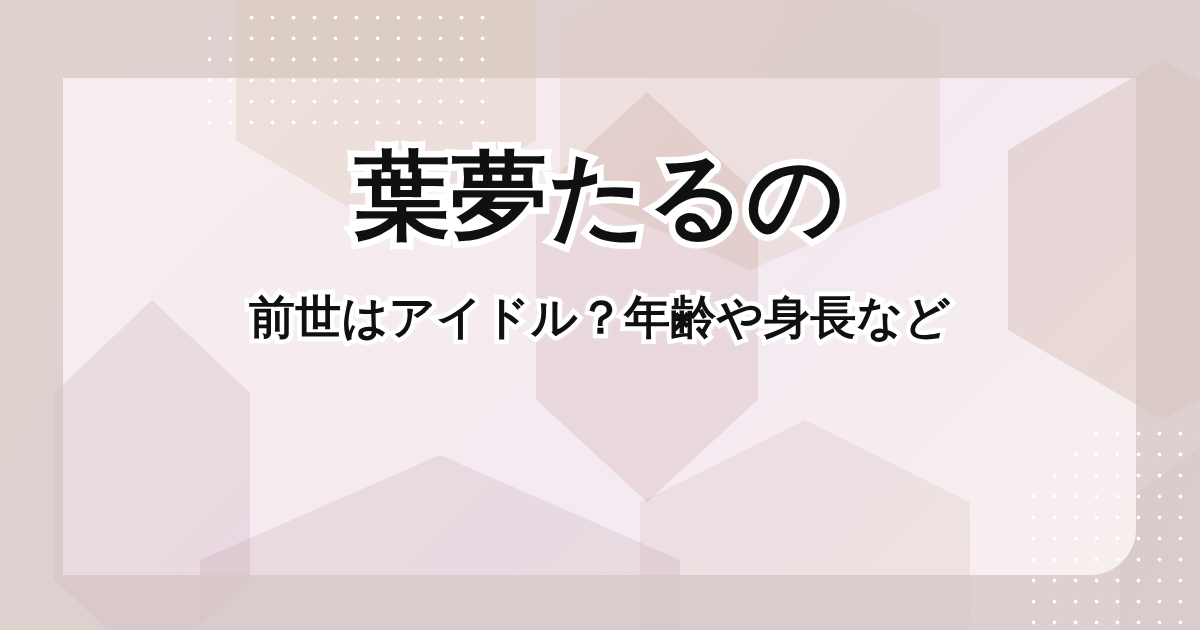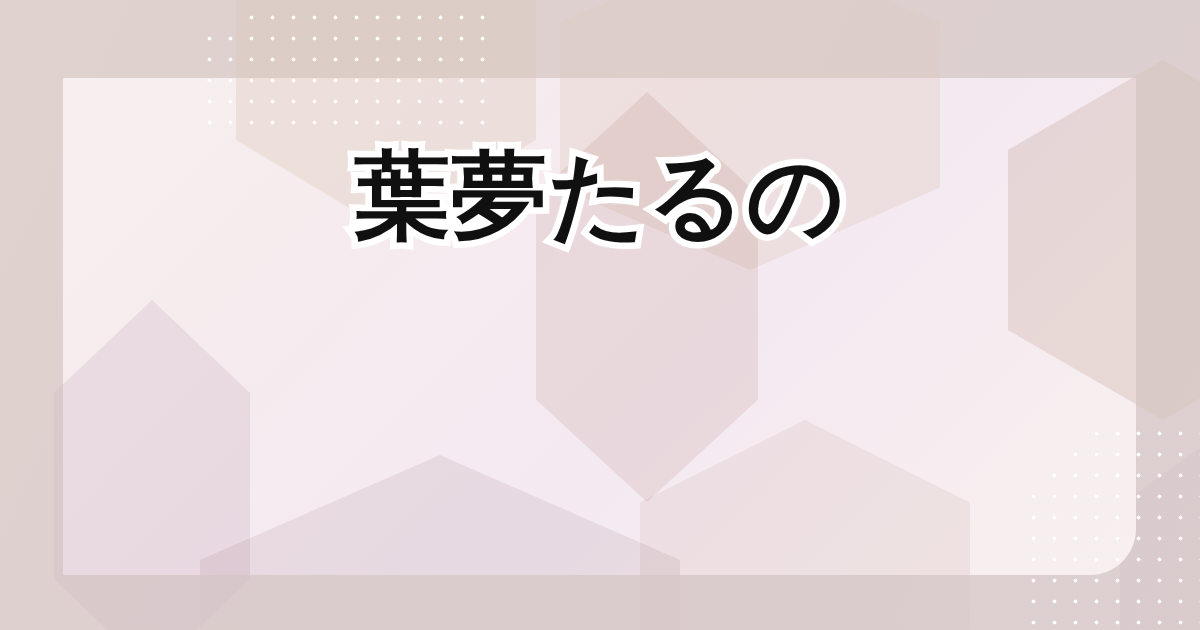--- a/index.html
+++ b/index.html
@@ -214,16 +214,17 @@
     <div class="hex card-hex-3"></div>
     <div class="hex card-hex-4"></div>
     <div class="hex card-hex-5"></div>
     <div class="card-dots"></div>
     <div class="card-dots-2"></div>
   </div>
 
   <div class="text-layer">
     <div class="title">葉夢たるの</div>
     <div class="subtitle">
+      <span class="ln">前世はアイドル？年齢や身長など</span>
     </div>
   </div>
 
 </div>
 
 </body></html>

